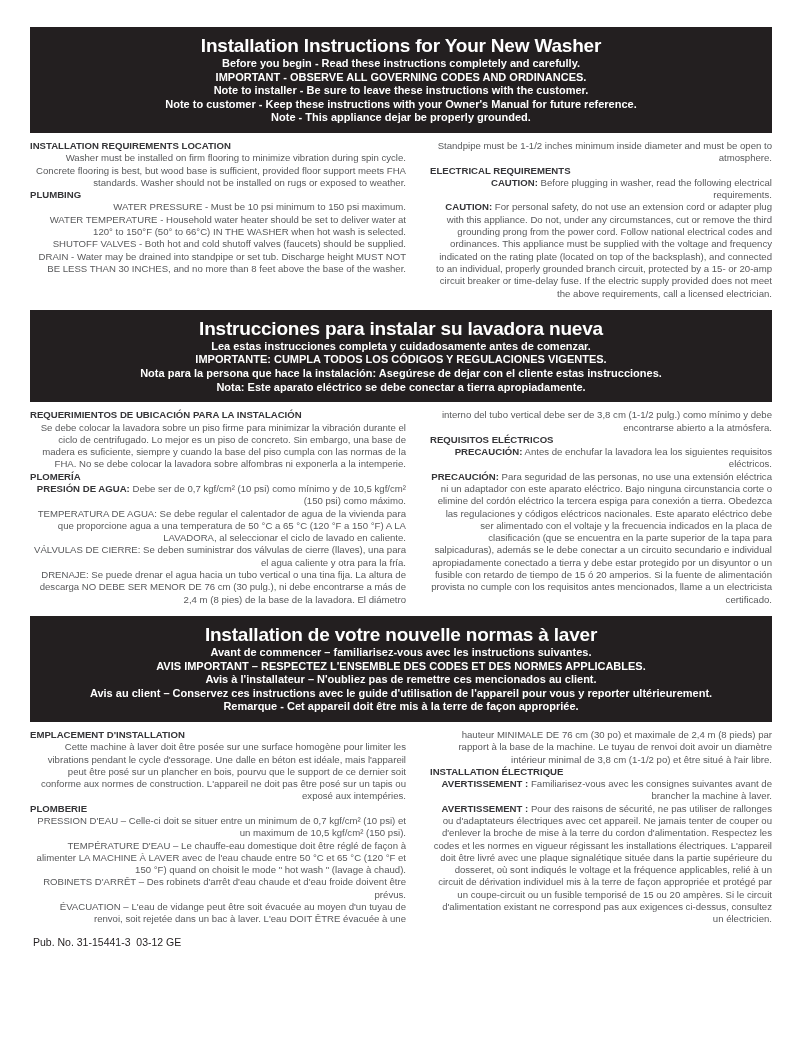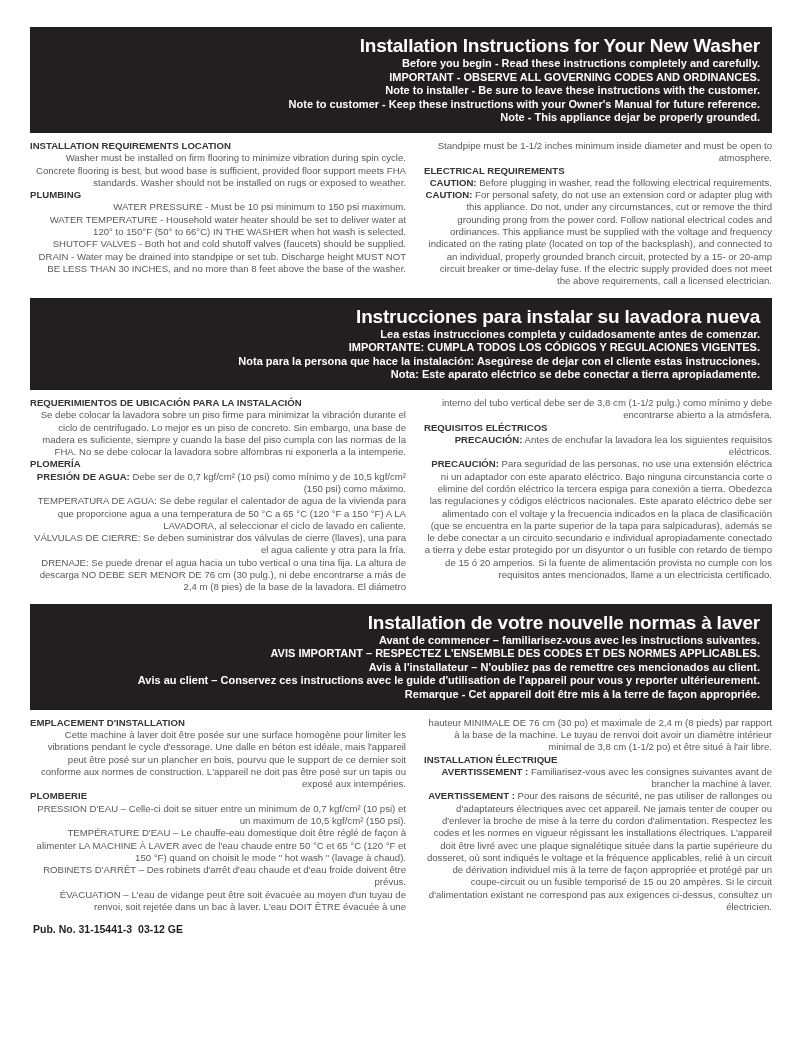--- a/index.html
+++ b/index.html
@@ -7,59 +7,59 @@
   body {
     font-family: "Liberation Sans", "DejaVu Sans", sans-serif;
     color: #58595b;
   }
   .page { padding: 27px 30px 0 30px; }
 
   
   .banner {
     background: #231f20;
     color: #ffffff;
-    text-align: right;
+    text-align: center;
     padding: 7px 12px 8px 12px;
   }
   .banner-title {
     font-size: 19px;
     font-weight: bold;
     line-height: 23px;
     letter-spacing: -0.2px;
   }
   .banner-line {
     font-size: 11px;
     font-weight: bold;
     line-height: 13.6px;
   }
 
   
   .cols {
     display: flex;
-    gap: 18px;
+    gap: 24px;
     margin-top: 7px;
     margin-bottom: 10px;
   }
   .col-left { flex: 0 0 376px; }
   .col-right { flex: 1 1 auto; }
   .col p, .col h4 {
     font-size: 9.6px;
     line-height: 12.3px;
   }
   .col h4 {
     color: #353538;
     font-weight: bold;
   }
   .col p { color: #58595b; text-align: right; }
   .gap { }
   .b { font-weight: bold; color: #353538; }
 
   .footer {
     font-size: 10.5px;
-    font-weight: bold;
+    font-weight: normal;
     color: #231f20;
     margin-top: 6px;
     padding-left: 3px;
   }
 </style>
 </head>
 <body>
 
 <div class="page">
 

